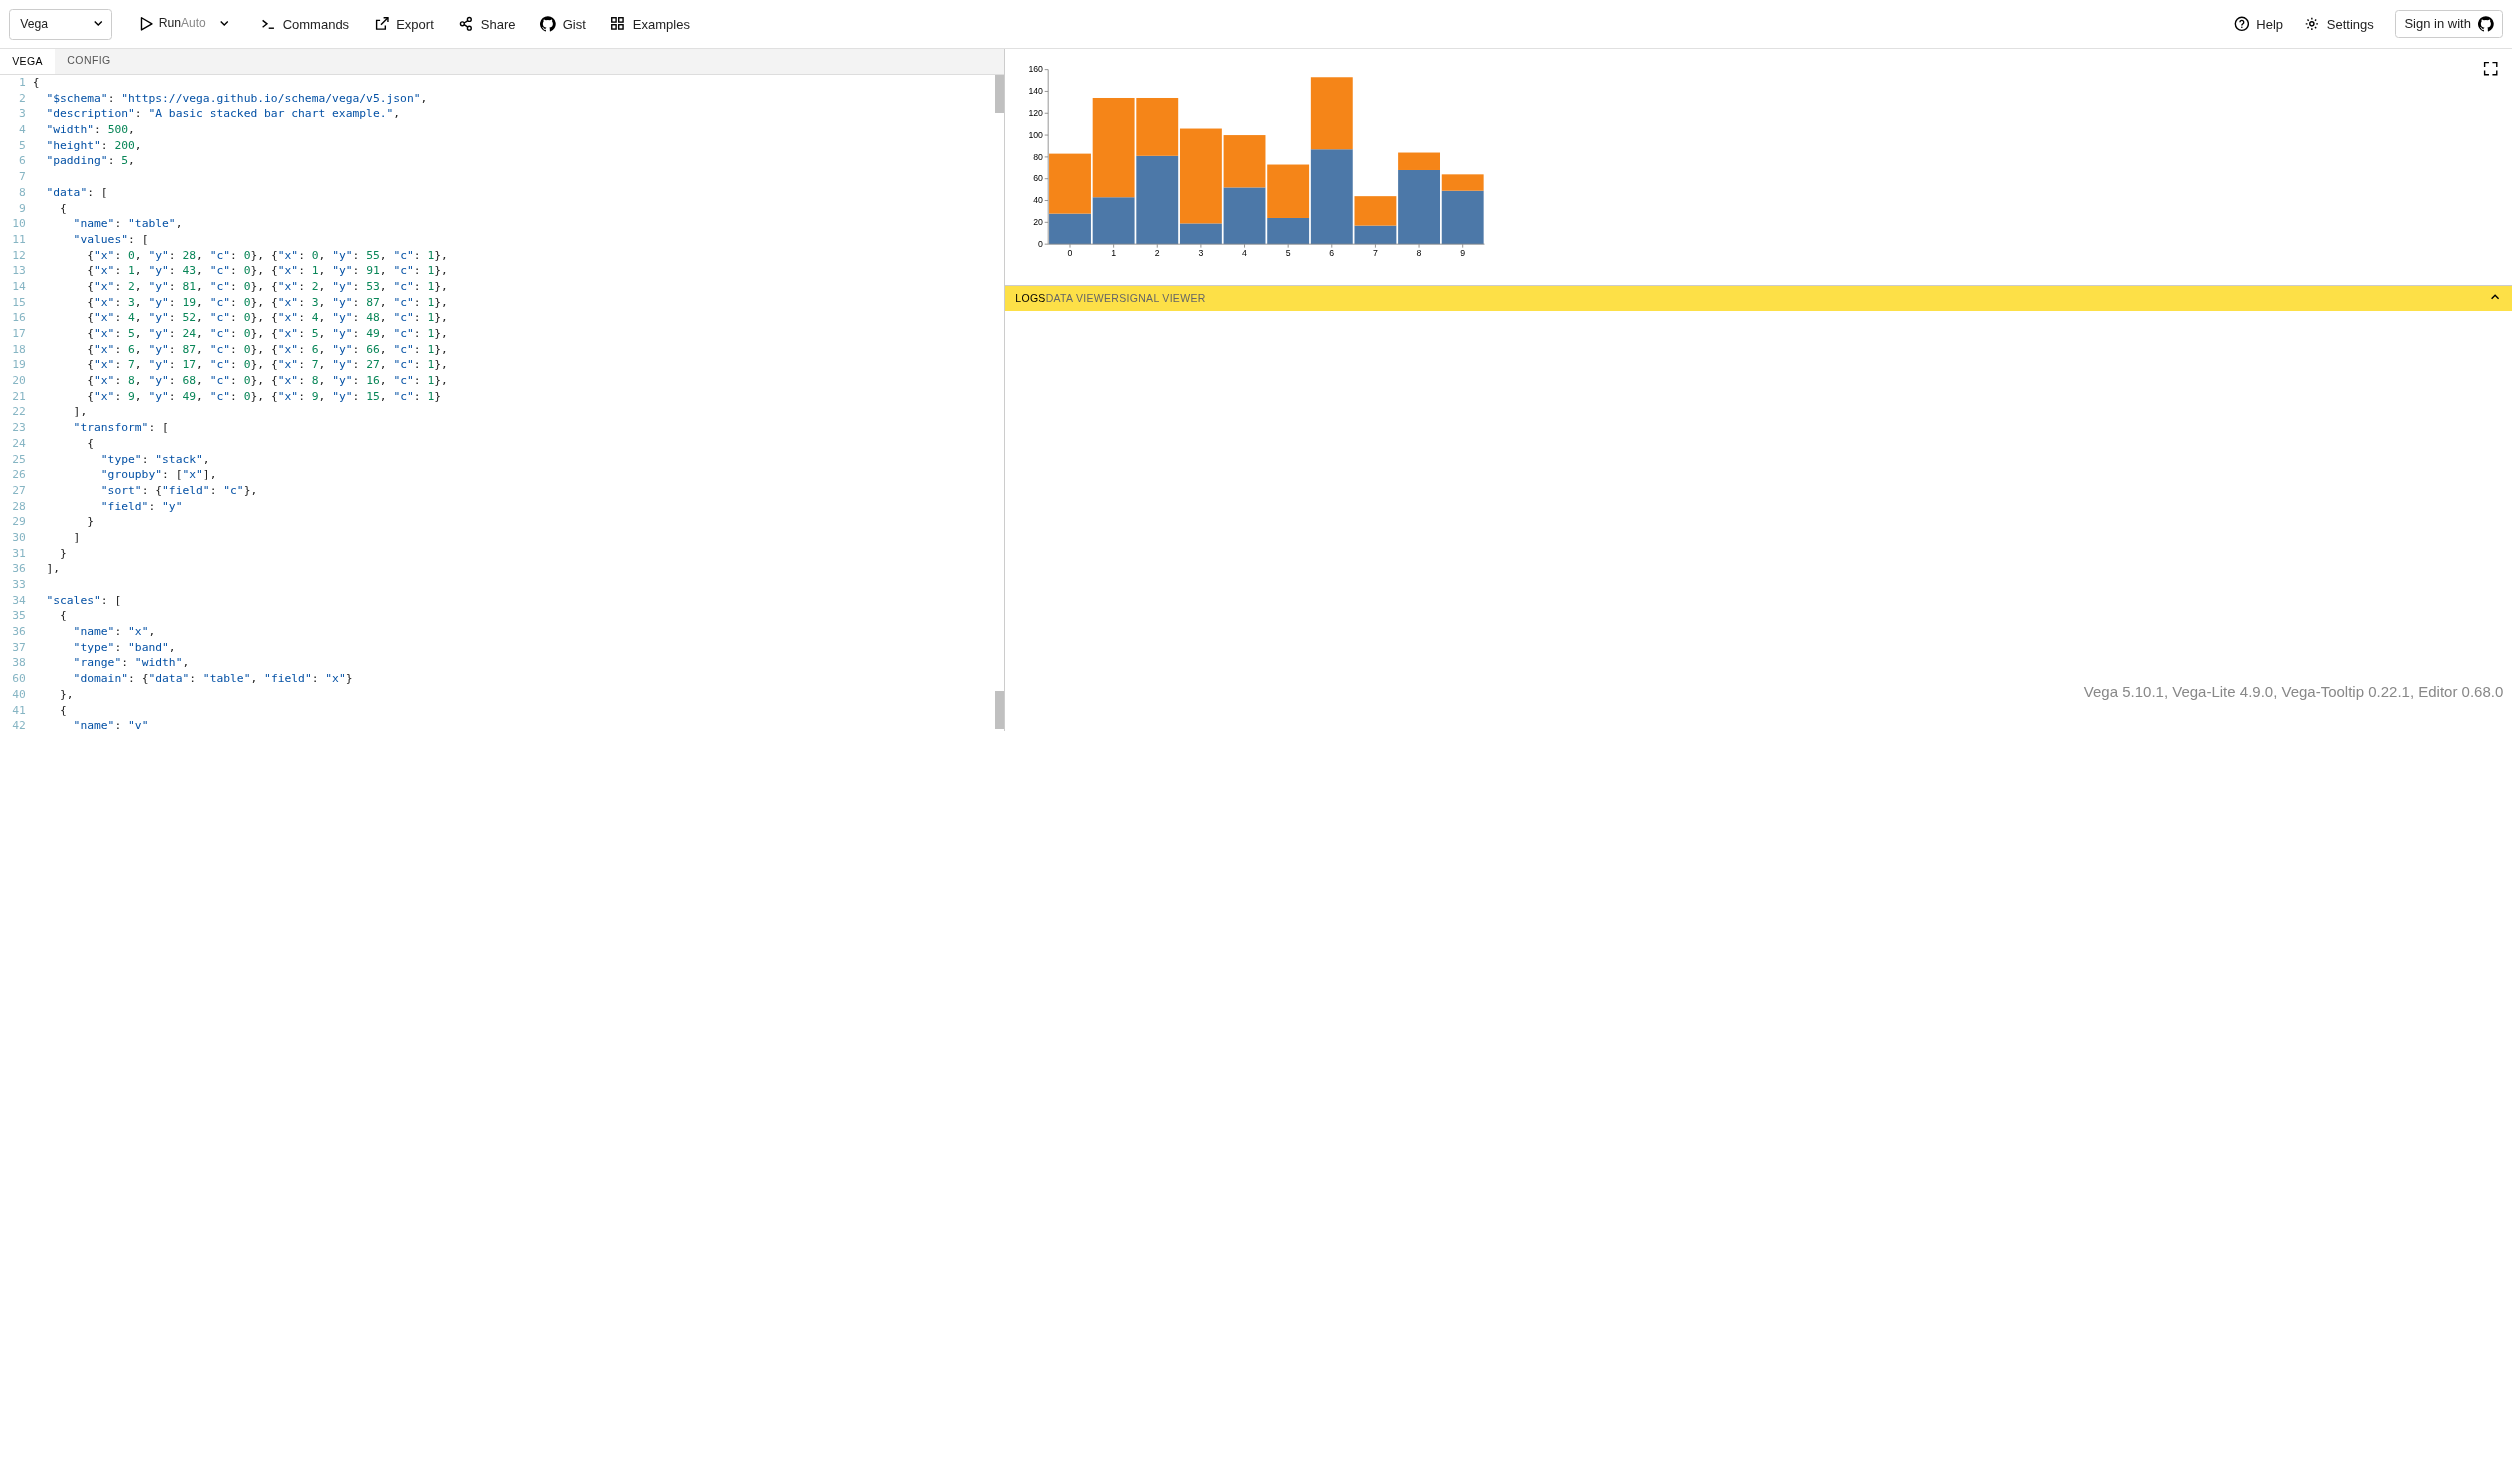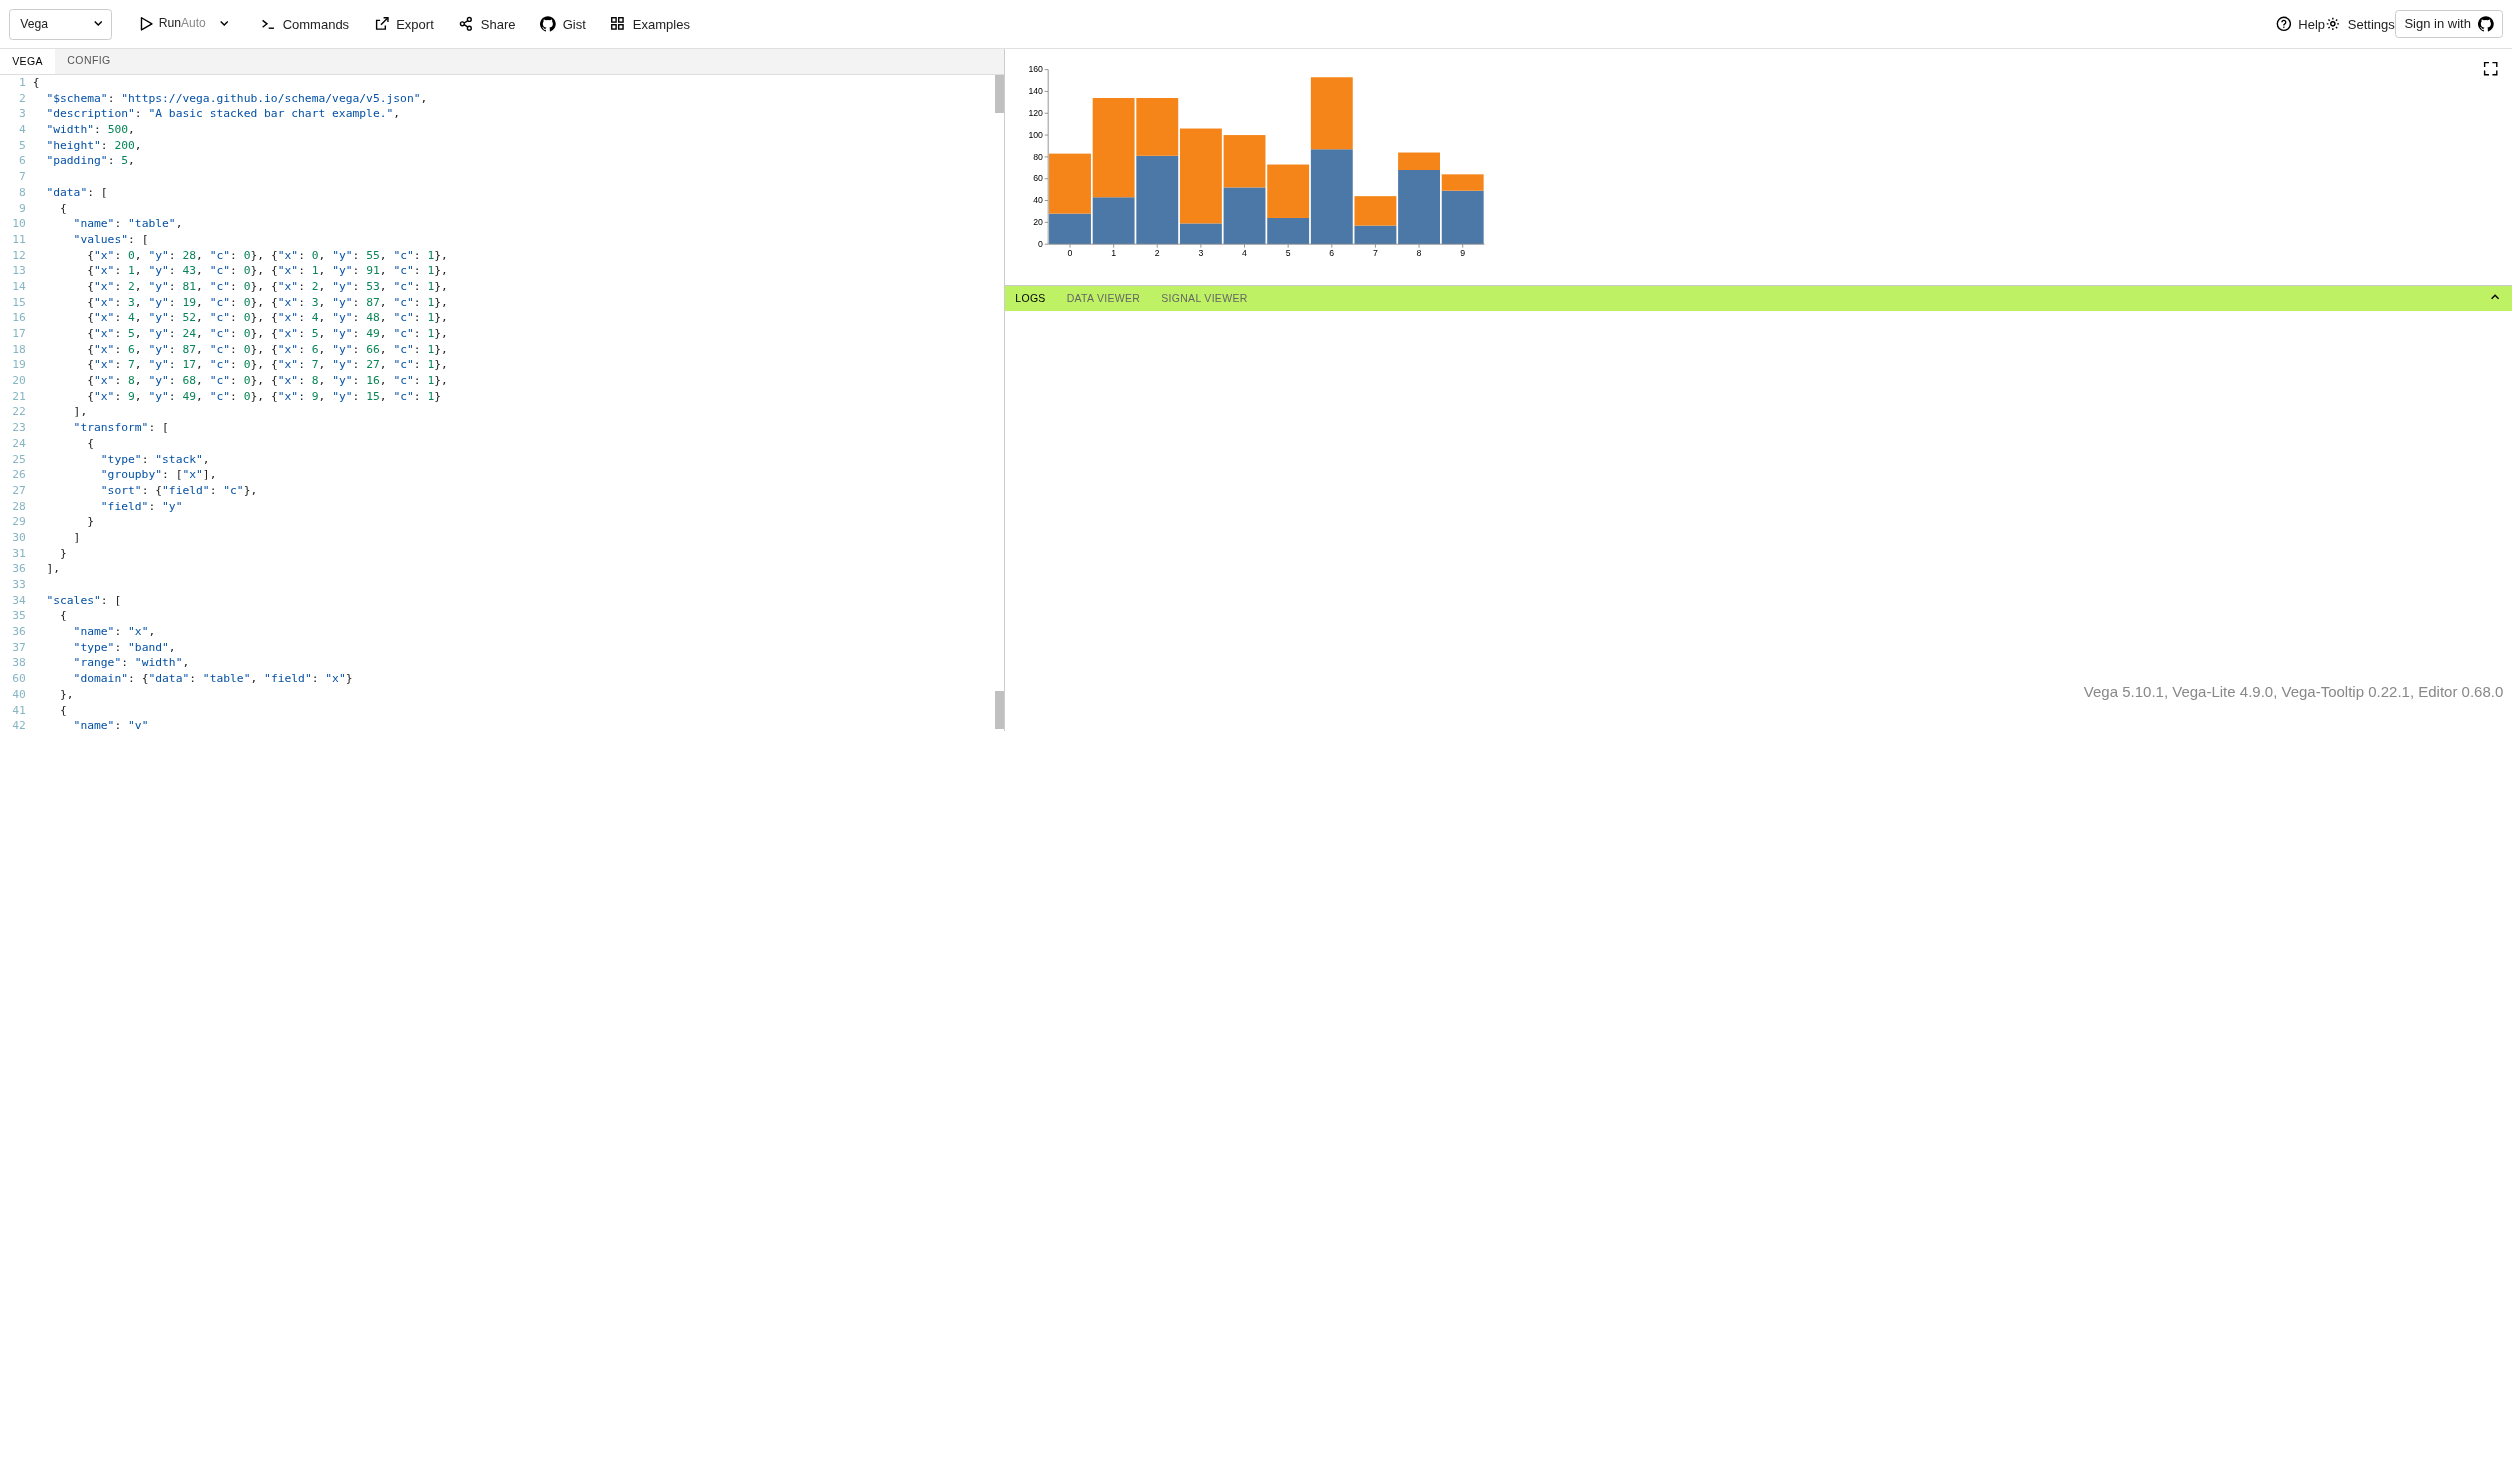--- a/index.html
+++ b/index.html
@@ -2,21 +2,21 @@
 <html><head>
 <meta charset="utf-8">
 <style>
 * { box-sizing: border-box; margin: 0; padding: 0; }
 html, body { width: 100%; height: 100%; font-family: -apple-system, BlinkMacSystemFont, "Segoe UI", Helvetica, Arial, sans-serif; font-size: 12.2px; color: #222; }
 body { display: flex; flex-direction: column; height: 731px;  }
 
 
 .toolbar { display: flex; align-items: center; height: 49px; padding: 0 8.7px; border-bottom: 0.9px solid #e0e0e0; gap: 3.5px; }
 .tb-left { display: flex; align-items: center; gap: 24.4px; }
-.tb-right { margin-left: auto; display: flex; align-items: center; }
+.tb-right { margin-left: auto; display: flex; align-items: center; gap: 21px; }
 .mode-select { display: flex; align-items: center; border: 0.9px solid #ccc; border-radius: 3.5px; height: 31px; padding: 0 7px 0 10.5px; min-width: 103px; justify-content: space-between; cursor: pointer; }
 .mode-select .chev { color: #888; }
 .run-btn { display: flex; align-items: center; gap: 5.2px; cursor: pointer; padding: 3.5px 1.7px; }
 .run-btn .run-text { display: flex; flex-direction: row; line-height: 1.1; }
 .run-btn .run-text .sub { font-size: 12px; color: #888; }
 .run-chev { color: #888; margin-left: 3.5px; border: 0.9px solid transparent; padding: 3.5px; }
 .tb-item { display: flex; align-items: center; gap: 7px; cursor: pointer; font-size: 13px; justify-content: center; }
 .tb-icon { display: inline-flex; width: 15.7px; height: 15.7px; align-items: center; justify-content: center; }
 .signin { display: flex; gap: 7px; border: 0.9px solid #ccc; border-radius: 3.5px; padding: 5.2px 8.7px; cursor: pointer; font-size: 13px; }
 
@@ -48,21 +48,21 @@
 .chart-card { background: #fff; padding: 8.7px 8.7px 15.7px 8.7px; }
 .chart-area { position: relative; }
 svg.chart { display: block; }
 
 .fullscreen-btn { position: absolute; top: 10.5px; right: 12.2px; cursor: pointer; }
 
 
 .versions { position: absolute; right: 8.7px; bottom: 31px; font-size: 15px; color: #888; }
 
 
-.bottom-tabs { height: 26px; border-top: 0.9px solid #ccc; display: flex; align-items: center; gap: 21px; padding: 0 10.5px; background: #bef264; font-size: 10.5px; letter-spacing: 0.3px; color: #666; }
+.bottom-tabs { height: 26px; border-top: 0.9px solid #ccc; display: flex; align-items: center; padding: 0 10.5px; background: #fde047; font-size: 10.5px; letter-spacing: 0.3px; color: #666; }
 .bottom-tabs .bt { cursor: pointer; }
 .bottom-tabs .bt.active { color: #000; }
 .bottom-tabs .chev-up { margin-left: auto; cursor: pointer; }
 
 
 .ic { stroke: #000; stroke-width: 1.6; fill: none; }
 </style>
 </head>
 <body>
 

